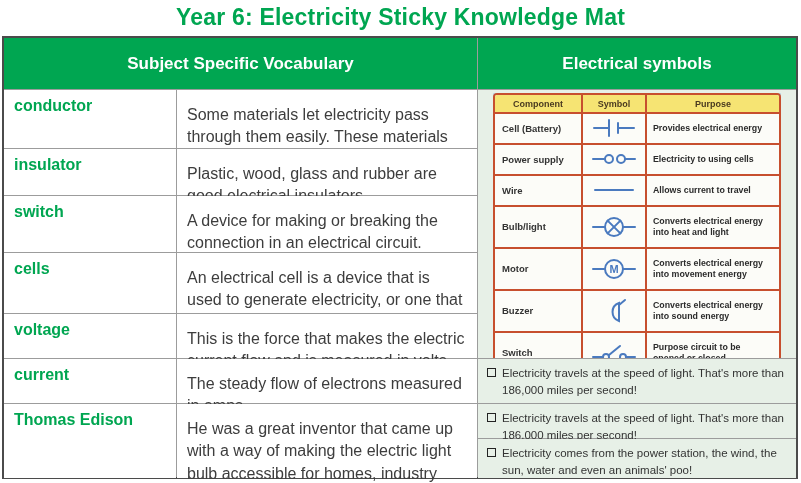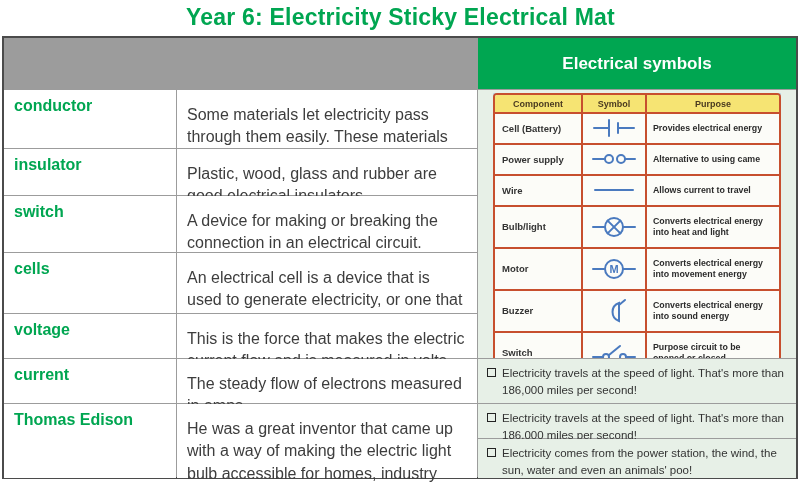--- a/index.html
+++ b/index.html
@@ -66,24 +66,25 @@
   .sq { width:9px; height:9px; border:1.5px solid #222; margin-top:3px;
         flex-shrink:0; background:transparent; }
 
   svg.csym { display:block; }
   svg.csym * { stroke:#4a7abf; fill:none; stroke-width:2; stroke-linecap:round; }
   svg.csym text { stroke:none; fill:#4a7abf; font-weight:bold; font-size:11px; }
 </style>
 </head>
 <body>
 
-<div class="page-title">Year 6: Electricity Sticky Electrical Mat</div>
+<div class="page-title">Year 6: Electricity Sticky Knowledge Mat</div>
 
 <div class="mat">
 
+  <div class="hdr hdr-left">Subject Specific Vocabulary</div>
   <div class="hdr hdr-right">Electrical symbols</div>
 
   <div class="cell term t-r2">conductor</div>
   <div class="cell def d-r2">Some materials let electricity pass through them easily. These materials are known as electrical conductors.</div>
 
   <div class="cell term t-r3">insulator</div>
   <div class="cell def d-r3">Plastic, wood, glass and rubber are good electrical insulators.</div>
 
   <div class="cell term t-r4">switch</div>
   <div class="cell def d-r4">A device for making or breaking the connection in an electrical circuit.</div>
@@ -126,21 +127,21 @@
         <div class="sym-row sr2">
           <div class="sc comp">Power supply</div>
           <div class="sc symb">
             <svg class="csym" width="44" height="24" viewBox="0 0 44 24">
               <line x1="1" y1="12" x2="12" y2="12"></line>
               <circle cx="17" cy="12" r="4"></circle>
               <circle cx="29" cy="12" r="4"></circle>
               <line x1="33" y1="12" x2="43" y2="12"></line>
             </svg>
           </div>
-          <div class="sc purp">Alternative to using came</div>
+          <div class="sc purp">Electricity to using cells</div>
         </div>
 
         <div class="sym-row sr3">
           <div class="sc comp">Wire</div>
           <div class="sc symb">
             <svg class="csym" width="44" height="24" viewBox="0 0 44 24">
               <line x1="3" y1="12" x2="41" y2="12"></line>
             </svg>
           </div>
           <div class="sc purp">Allows current to travel</div>

